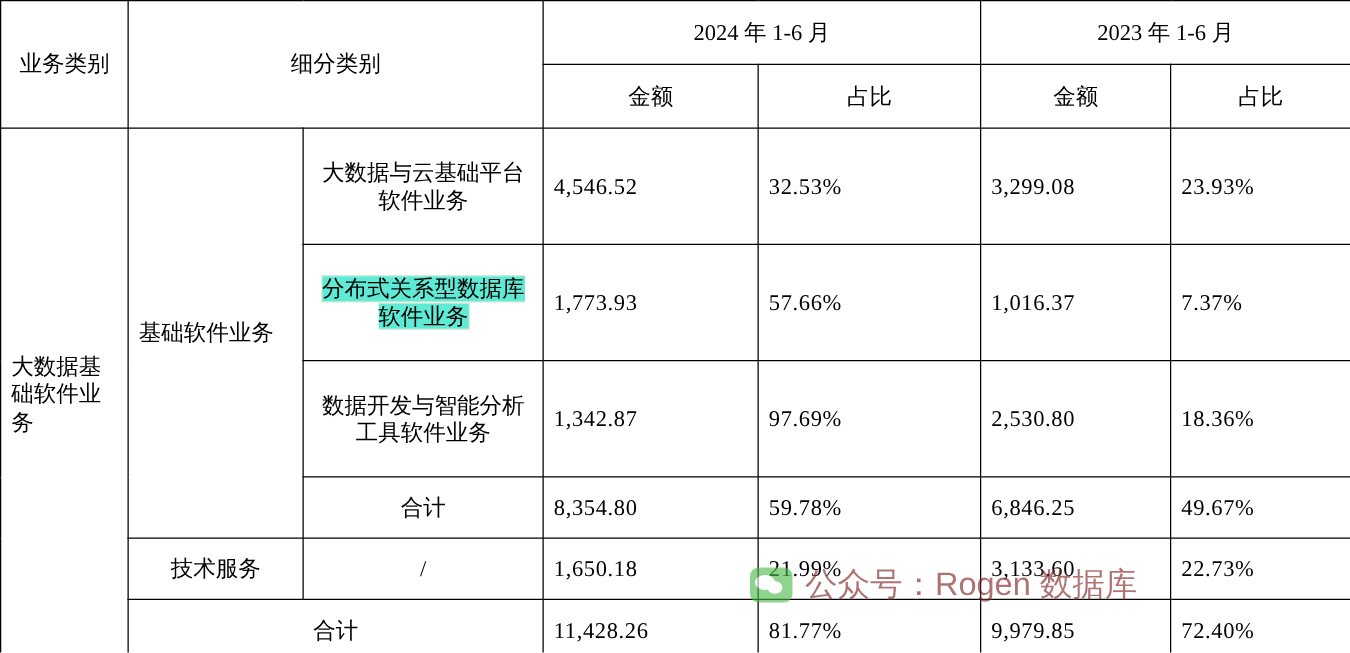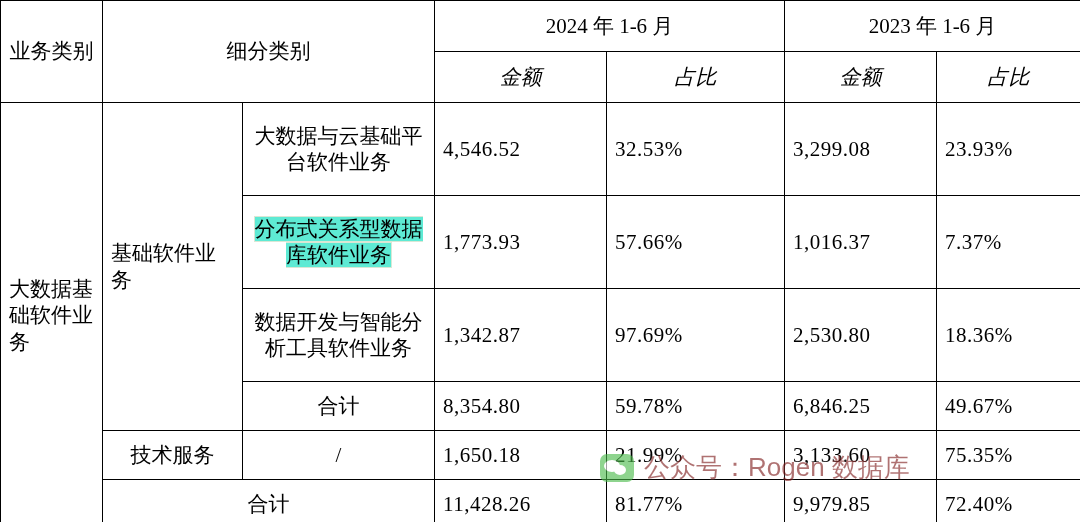--- a/index.html
+++ b/index.html
@@ -23,40 +23,40 @@
   table.fin {
     border-collapse: collapse;
     table-layout: fixed;
     width: 1080px;
     font-family: "Liberation Serif", serif;
   }
   table.fin td, table.fin th {
     border: 1px solid #000;
     font-weight: normal;
     padding: 2px 8px;
-    font-size: 21px;
+    font-size: 18px;
     line-height: 1.25;
     vertical-align: middle;
     background: #fff;
   }
   
   .c-center { text-align: center; }
   .num {
     text-align: left;
     letter-spacing: 0.5px;
     font-family: "Liberation Serif", serif;
   }
   .hl {
     background: #5eead4;
     box-shadow: 0 0 0 1px #d9e7d5;
   }
   .tall { height: 88px; }
   .row-h { height: 44px; }
   .hdr-top { height: 46px; }
-  .hdr-sub { height: 46px; font-style: italic; }
+  .hdr-sub { height: 46px; }
   .vert-cat {
     text-align: left;
     line-height: 1.3;
   }
   
   .watermark {
     position: absolute;
     left: 600px;
     top: 450px;
     display: flex;
@@ -158,21 +158,21 @@
         <td class="num row-h">6,846.25</td>
         <td class="num row-h">49.67%</td>
       </tr>
 
       <tr>
         <td class="c-center row-h">技术服务</td>
         <td class="c-center row-h">/</td>
         <td class="num row-h">1,650.18</td>
         <td class="num row-h">21.99%</td>
         <td class="num row-h">3,133.60</td>
-        <td class="num row-h">75.35%</td>
+        <td class="num row-h">22.73%</td>
       </tr>
 
       <tr>
         <td class="c-center row-h" colspan="2">合计</td>
         <td class="num row-h">11,428.26</td>
         <td class="num row-h">81.77%</td>
         <td class="num row-h">9,979.85</td>
         <td class="num row-h">72.40%</td>
       </tr>
     </tbody>

